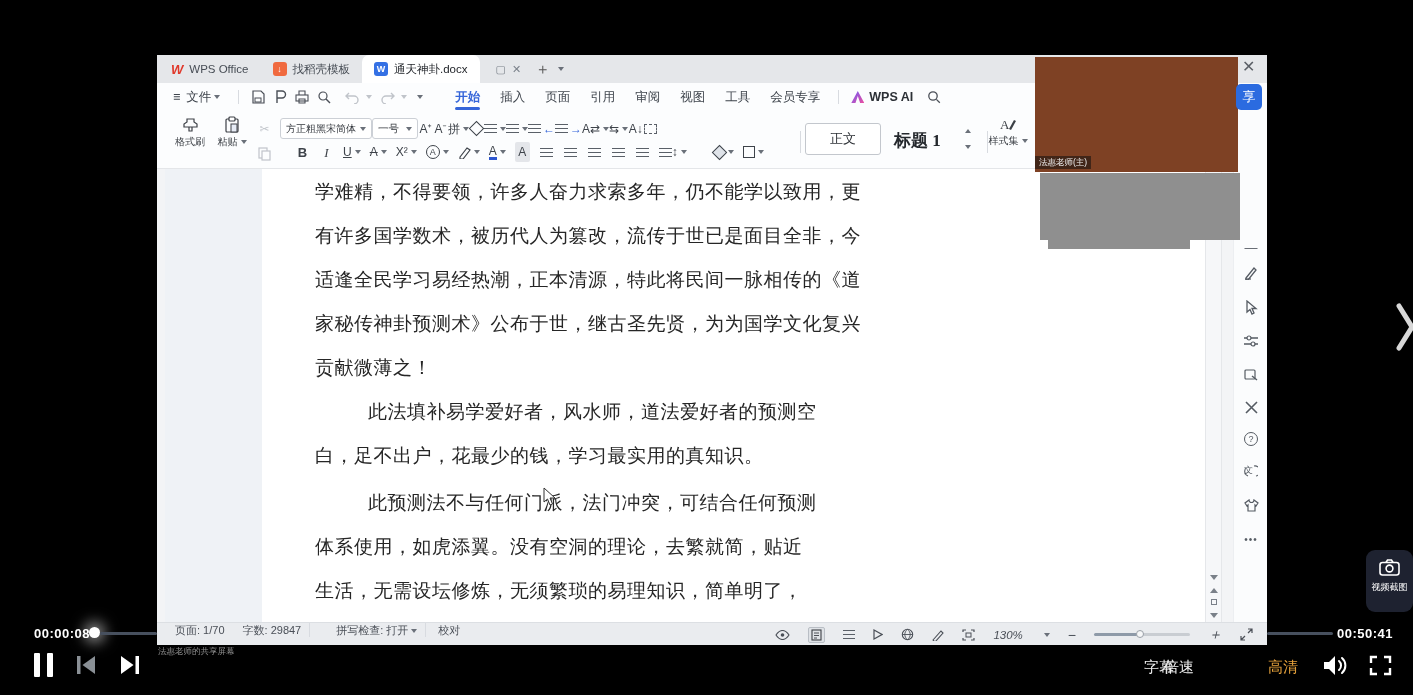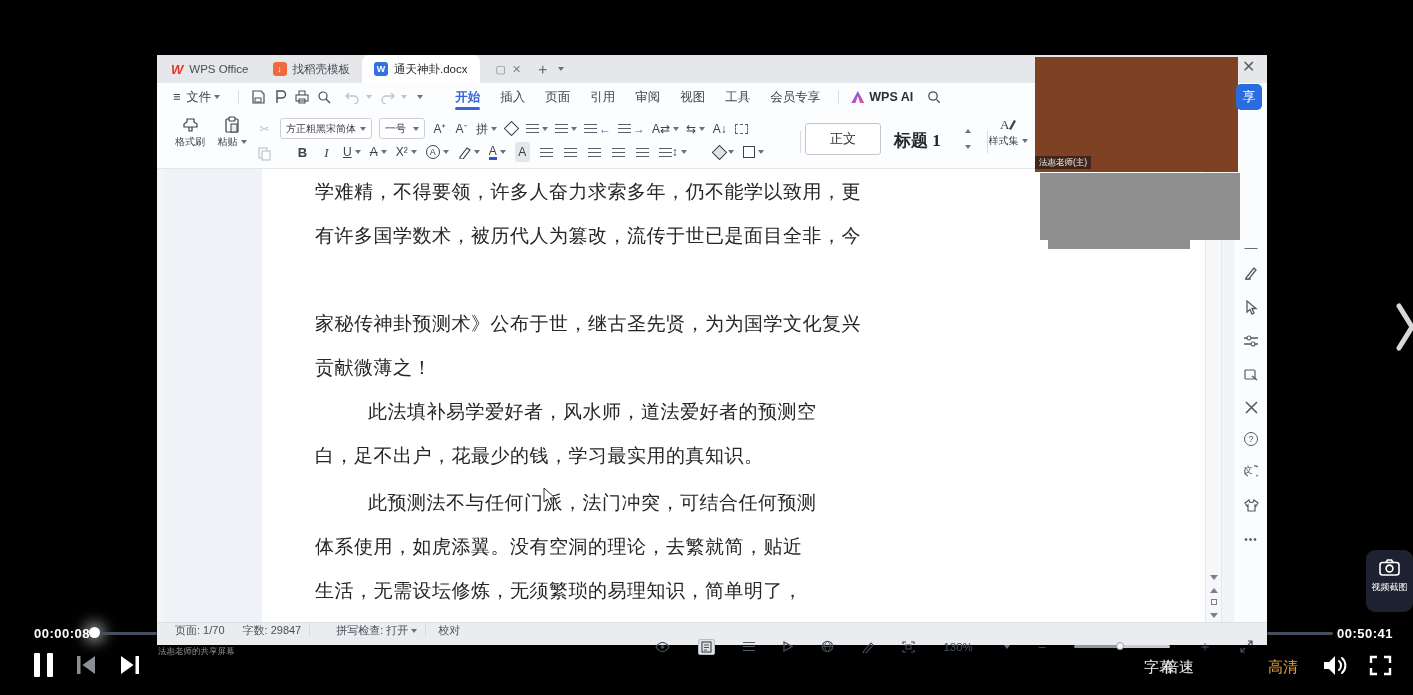--- a/index.html
+++ b/index.html
@@ -57,21 +57,21 @@
   .tri-u{width:0;height:0;border-left:4px solid transparent;border-right:4px solid transparent;border-bottom:5px solid #7a8089;}
   .sq{width:6px;height:6px;border:1.4px solid #7a8089;}
 
   
   .sidebar{position:absolute;right:0;top:28px;width:34px;bottom:23px;background:#fbfcfd;border-left:1px solid #eceef1;}
   .sbi{position:absolute;left:7px;width:20px;height:20px;display:flex;align-items:center;justify-content:center;color:#555b63;font-size:13px;}
 
   
   .statusbar{position:absolute;left:0;bottom:0;right:0;height:23px;background:#eaecef;border-top:1px solid #dcdfe3;display:flex;align-items:flex-start;font-size:11px;color:#4a4f57;}
   .st{margin-left:18px;display:flex;align-items:center;white-space:nowrap;}
-  .sright{position:absolute;right:14px;top:12px;height:23px;display:flex;align-items:center;gap:28px;}
+  .sright{position:absolute;right:14px;top:0;height:23px;display:flex;align-items:center;gap:18px;font-style:italic;}
   .sico{display:flex;align-items:center;justify-content:center;color:#4a4f57;}
   .viewbox{border:1px solid #b9bec5;background:#dfe2e6;border-radius:2px;padding:1px 2px;}
   .slider{width:96px;height:3px;border-radius:2px;background:linear-gradient(to right,#8e9aa8 0 46%,#c9cdd2 46%);position:relative;}
   .slider .thumb{position:absolute;left:44%;top:-3px;width:8px;height:8px;border-radius:50%;background:#f6f7f8;border:1px solid #9aa0a8;}
 
   
   #webcam{position:absolute;left:1035px;top:57px;width:203px;height:115px;overflow:hidden;
     background:
       radial-gradient(70px 28px at 10% 8%, #b5382a 0%, #a53527 50%, rgba(165,53,39,0) 62%),
       radial-gradient(120px 90px at 52% 52%, #edebdf 0%, #e3ded3 52%, rgba(227,222,211,0) 74%),
@@ -223,21 +223,21 @@
           </span>
       </div>
       <span class="tbi dim" style="position:absolute;left:100px;top:8px">✂</span>
       <span class="tbi dim" style="position:absolute;left:100px;top:33px">
         <svg width="13" height="14" viewBox="0 0 13 14">
             <rect x="1" y="1" width="8" height="10" fill="none" stroke="#c0c4ca" stroke-width="1.2"></rect>
             <rect x="4" y="4" width="8" height="9" fill="#fcfdfe" stroke="#c0c4ca" stroke-width="1.2"></rect>
           </svg>
       </span>
 
-      <div class="row" style="left:123px;top:7px;gap:7px">
+      <div class="row" style="left:123px;top:7px;">
         <span class="box" style="width:92px;justify-content:space-between">
             <span style="font-size:10px">方正粗黑宋简体</span>
             <span class="crt"></span>
           </span>
         <span class="box" style="width:46px;justify-content:space-between">
             <span>一号</span>
             <span class="crt"></span>
           </span>
         <span class="tbi">A⁺</span>
         <span class="tbi">A⁻</span>
@@ -344,20 +344,21 @@
             <span class="crt"></span>
           </span>
       </div>
     </div>
 
     <div class="docarea">
       <div class="navpane"></div>
       <div class="page"></div>
       <div class="docline" style="top:11px">学难精，不得要领，许多人奋力求索多年，仍不能学以致用，更</div>
       <div class="docline" style="top:55px">有许多国学数术，被历代人为篡改，流传于世已是面目全非，今</div>
+      <div class="docline" style="top:99px">适逢全民学习易经热潮，正本清源，特此将民间一脉相传的《道</div>
       <div class="docline" style="top:143px">家秘传神卦预测术》公布于世，继古圣先贤，为为国学文化复兴</div>
       <div class="docline" style="top:187px">贡献微薄之！</div>
       <div class="docline ind" style="top:231px">此法填补易学爱好者，风水师，道法爱好者的预测空</div>
       <div class="docline" style="top:275px">白，足不出户，花最少的钱，学习最实用的真知识。</div>
       <div class="docline ind" style="top:322px">此预测法不与任何门派，法门冲突，可结合任何预测</div>
       <div class="docline" style="top:366px">体系使用，如虎添翼。没有空洞的理论，去繁就简，贴近</div>
       <div class="docline" style="top:410px">生活，无需设坛修炼，无须繁琐的易理知识，简单明了，</div>
       <div class="scrolltrack">
         <span class="scl" style="bottom:40px">
             <span class="tri-d"></span>

